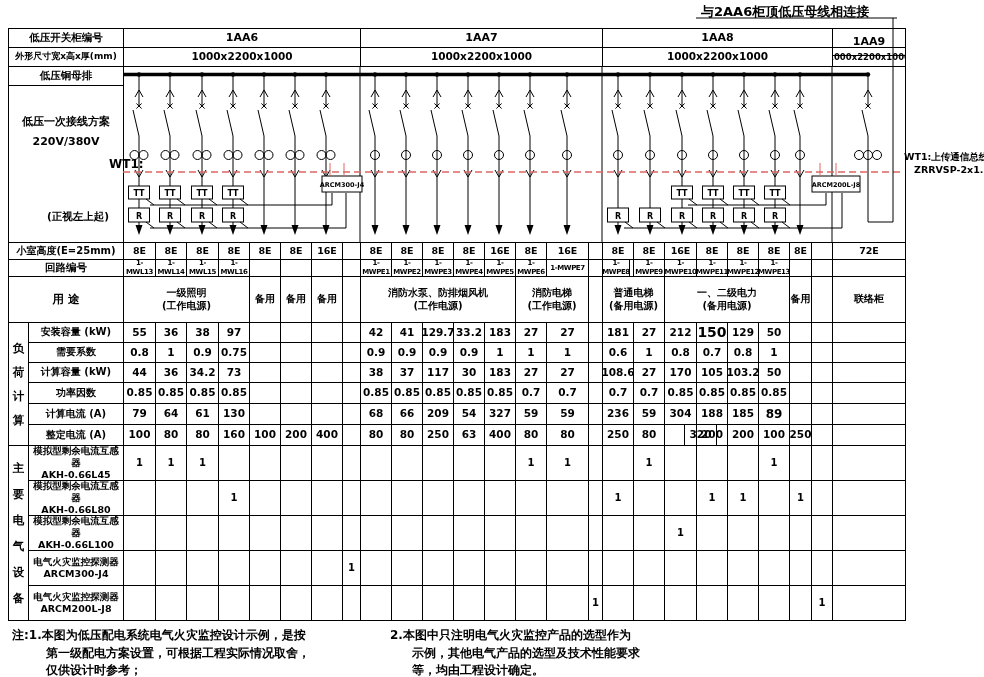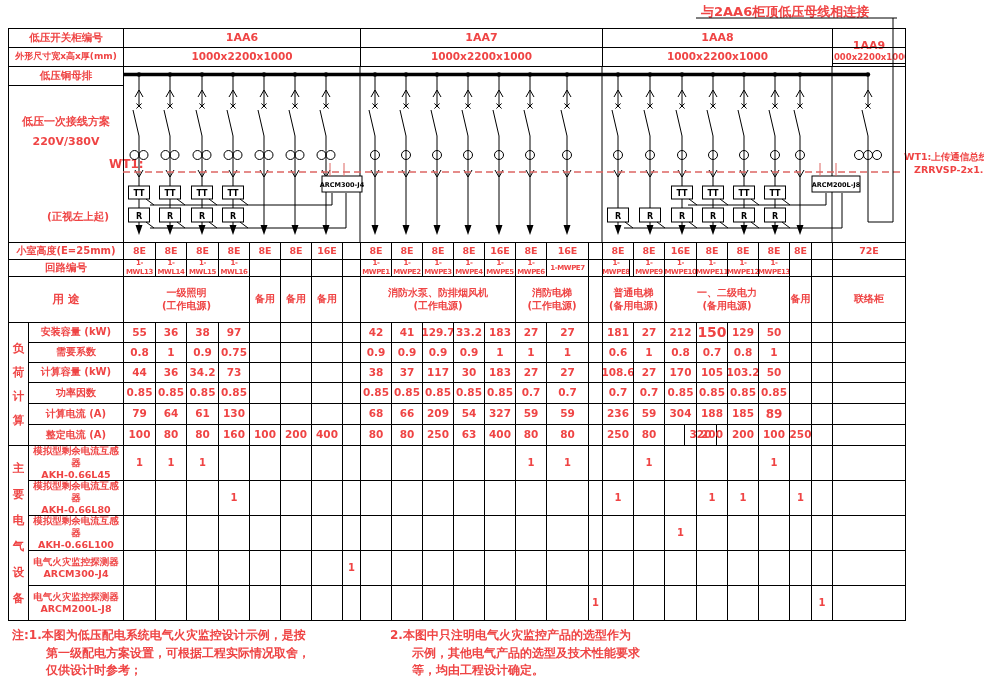--- a/index.html
+++ b/index.html
@@ -1,38 +1,38 @@
 <!DOCTYPE html>
 <html><head>
 <meta charset="utf-8">
 <style>
   html,body{margin:0;padding:0;background:#fff;}
   #stage{position:relative;width:984px;height:677px;background:#fff;
-         font-family:"DejaVu Sans","Liberation Sans",sans-serif;color:#ef4444;overflow:hidden;}
+         font-family:"DejaVu Sans","Liberation Sans",sans-serif;color:#000000;overflow:hidden;}
   .cell{position:absolute;box-sizing:border-box;border:1px solid #000;
         display:flex;flex-direction:column;align-items:center;justify-content:center;
         text-align:center;font-weight:bold;line-height:1.25;overflow:hidden;}
   .cell span{display:block;}
   .lbl{position:absolute;font-weight:bold;white-space:nowrap;}
   .noteline{font-size:12px;line-height:17.5px;font-weight:bold;white-space:nowrap;}
   svg{position:absolute;left:0;top:0;pointer-events:none;}
 </style>
 </head>
 <body>
 
 <div id="stage">
   <div class="lbl" style="left:701px;top:3px;font-size:13px;">与2AA6柜顶低压母线相连接</div>
   <div class="lbl" style="left:904px;top:151px;font-size:9.5px;">WT1:上传通信总线</div>
   <div class="lbl" style="left:914px;top:164px;font-size:9.5px;">ZRRVSP-2x1.5</div>
   <div class="lbl" style="left:109px;top:157px;font-size:12px;">WT1:</div>
 <div class="cell" style="left: 8px; top: 28px; width: 116px; height: 20px; font-size: 10.5px;">低压开关柜编号</div>
     <div class="cell" style="left: 123px; top: 28px; width: 238px; height: 20px; font-size: 11px;">1AA6</div>
     <div class="cell" style="left: 360px; top: 28px; width: 243px; height: 20px; font-size: 11px;">1AA7</div>
     <div class="cell" style="left: 602px; top: 28px; width: 231px; height: 20px; font-size: 11px;">1AA8</div>
-    <div class="cell" style="left: 832px; top: 28px; width: 74px; height: 36px; font-size: 11px;">1AA9</div>
+    <div class="cell" style="left: 832px; top: 28px; width: 74px; height: 28px; font-size: 11px;">1AA9</div>
     <div class="cell" style="left: 8px; top: 47px; width: 116px; height: 20px; font-size: 9px;">外形尺寸宽x高x厚(mm)</div>
     <div class="cell" style="left: 123px; top: 47px; width: 238px; height: 20px; font-size: 10.5px;">1000x2200x1000</div>
     <div class="cell" style="left: 360px; top: 47px; width: 243px; height: 20px; font-size: 10.5px;">1000x2200x1000</div>
     <div class="cell" style="left: 602px; top: 47px; width: 231px; height: 20px; font-size: 10.5px;">1000x2200x1000</div>
     <div class="cell" style="left: 832px; top: 47px; width: 74px; height: 20px; font-size: 8.5px;">1000x2200x1000</div>
     <div class="cell" style="left: 8px; top: 66px; width: 116px; height: 20px; font-size: 10.5px;">低压铜母排</div>
     <div class="cell" style="left: 123px; top: 66px; width: 783px; height: 177px; font-size: 10px;"></div>
     <div class="cell" style="left: 8px; top: 85px; width: 116px; height: 158px; font-size: 10px;"></div>
     <div class="lbl" style="left: 10px; top: 112px; font-size: 11px; width: 112px; text-align: center; line-height: 20px;">
       <div>低压一次接线方案</div>

